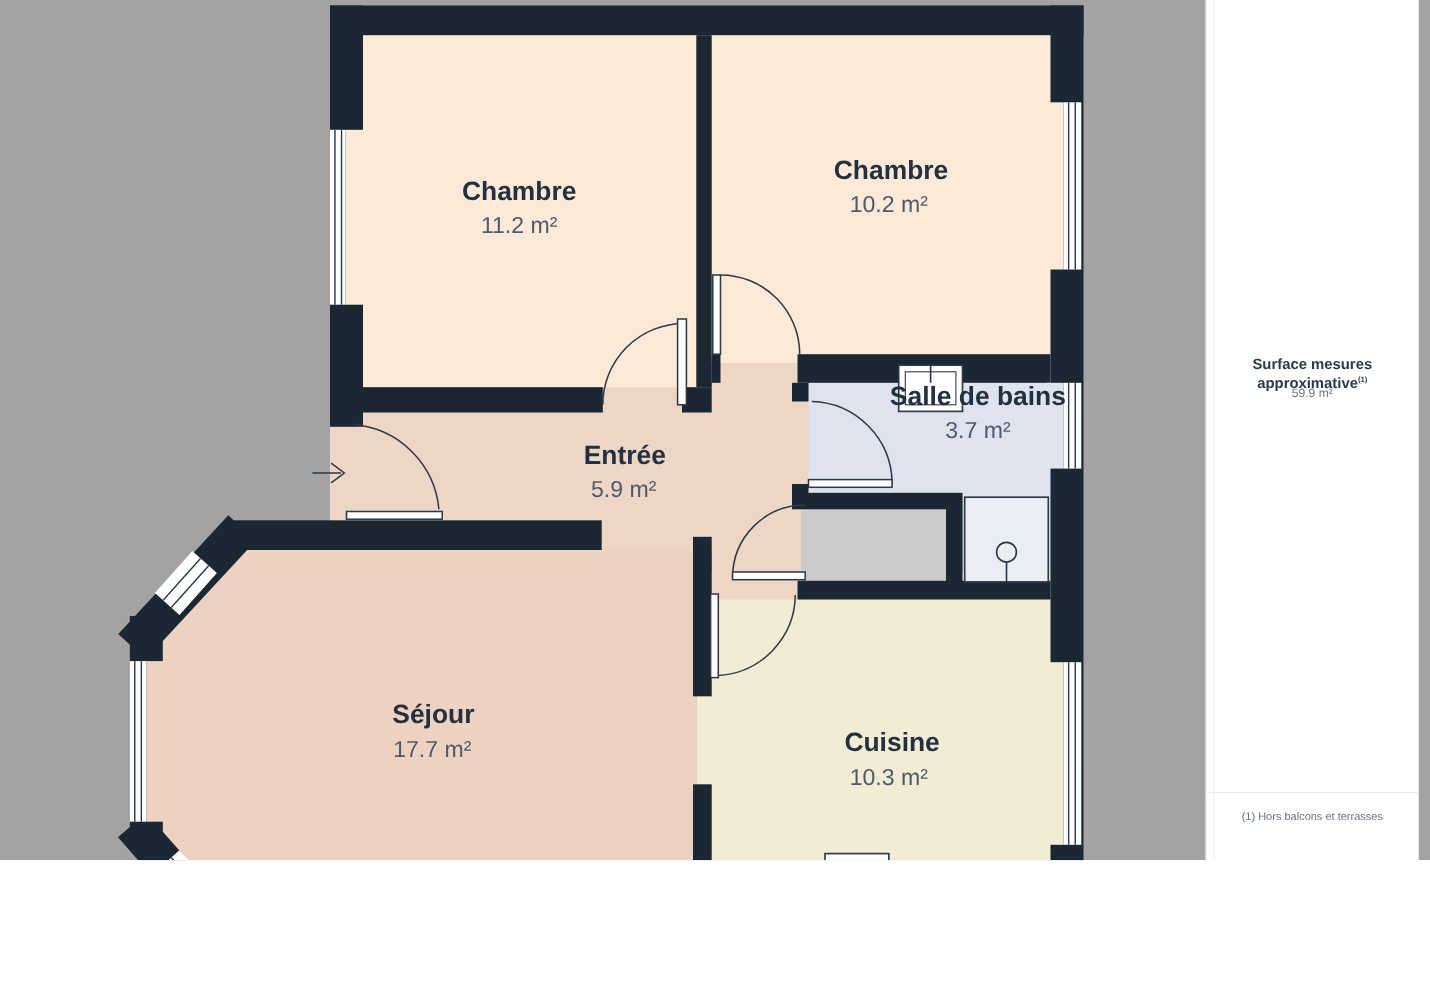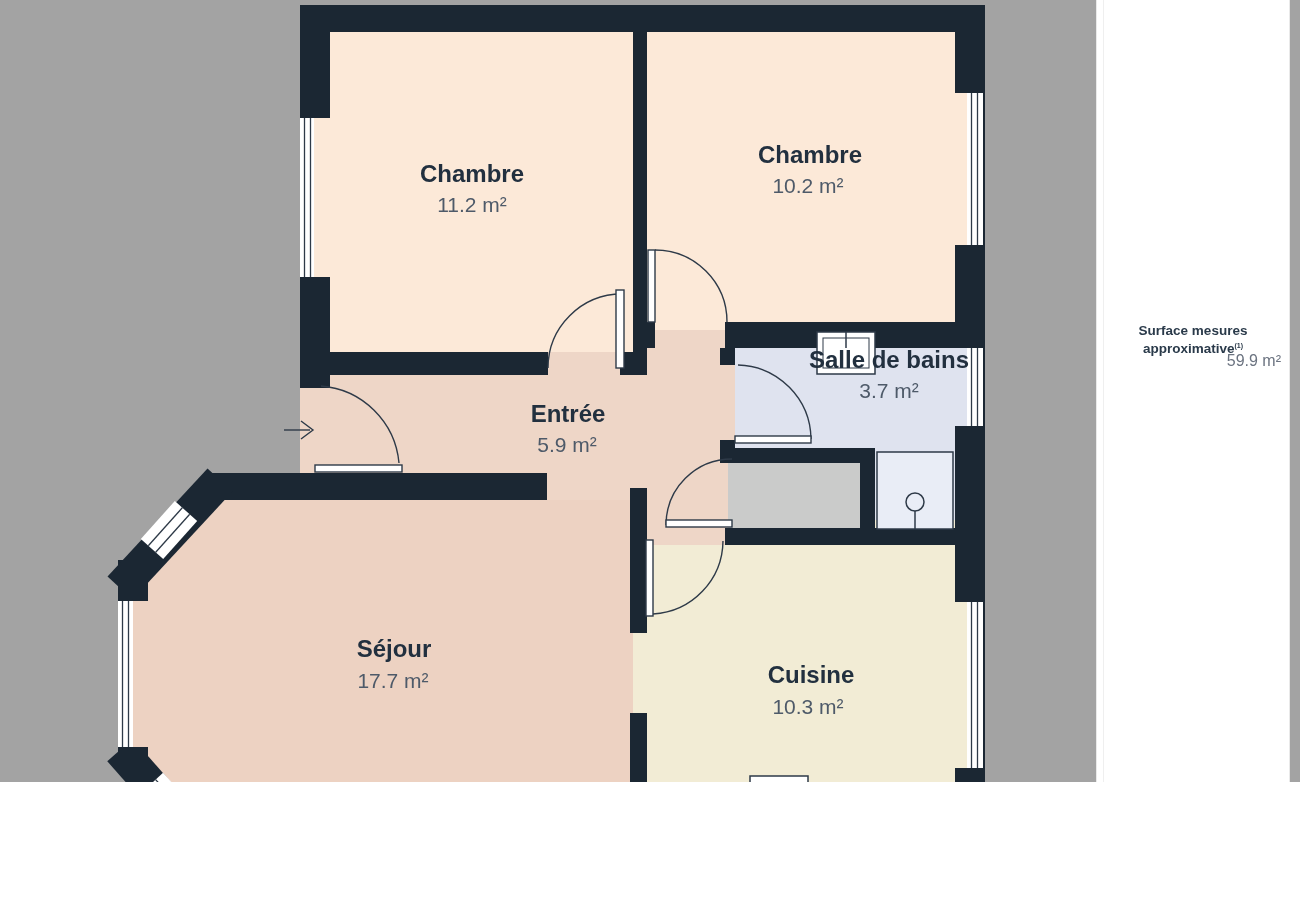--- a/index.html
+++ b/index.html
@@ -12,22 +12,22 @@
   .compass-label{font-size:11px;font-weight:bold;fill:#22303f;}
 
   
   .sidebar{position:absolute;left:1096px;top:0;width:192px;height:900px;
            border-left:1px solid #e9e9e9;border-right:1px solid #e9e9e9;background:#fff;}
   .sidebar-inner-line{position:absolute;left:6px;top:0;bottom:0;width:0;border-left:1px solid #efefef;}
   .sb-top{position:absolute;left:0;right:0;top:0;height:720px;}
   .sb-title{position:absolute;top:322px;left:8px;right:8px;text-align:center;
             font-size:13.5px;font-weight:bold;color:#2a3a4a;line-height:1.3;}
   .sb-title sup{font-size:7px;}
-  .sb-total{position:absolute;top:352px;left:8px;right:8px;text-align:right;
-            font-size:16px;color:#6b7380;}
+  .sb-total{position:absolute;top:352px;left:8px;right:8px;text-align:center;
+            font-size:11px;color:#6b7380;}
   .sb-footnote{position:absolute;left:0;right:0;top:720px;height:43px;
                border-top:1px solid #ebebeb;display:flex;align-items:center;justify-content:center;
                font-size:10px;color:#6b7380;}
   .sb-legal{position:absolute;left:0;right:0;top:763px;bottom:0;border-top:1px solid #ebebeb;}
   .sb-legal-text{margin:24px 12px 0 12px;text-align:center;font-size:9.5px;line-height:1.55;color:#6b7380;}
   .sb-brand{margin-top:13px;text-align:center;font-size:11.5px;color:#45536b;letter-spacing:.4px;}
   .sb-brand .b{font-weight:bold;color:#2a3a4a;}
 </style>
 </head>
 <body>
@@ -215,16 +215,19 @@
   <div class="sidebar">
     <div class="sidebar-inner-line"></div>
 
     <div class="sb-top">
       <div class="sb-title">
         <span>Surface mesures approximative</span><sup>(1)</sup>
       </div>
       <div class="sb-total">59.9 m²</div>
     </div>
 
+    <div class="sb-footnote">
+      <span>(1) Hors balcons et terrasses</span>
+    </div>
 
   </div>
 
 </div>
 
 </body></html>

